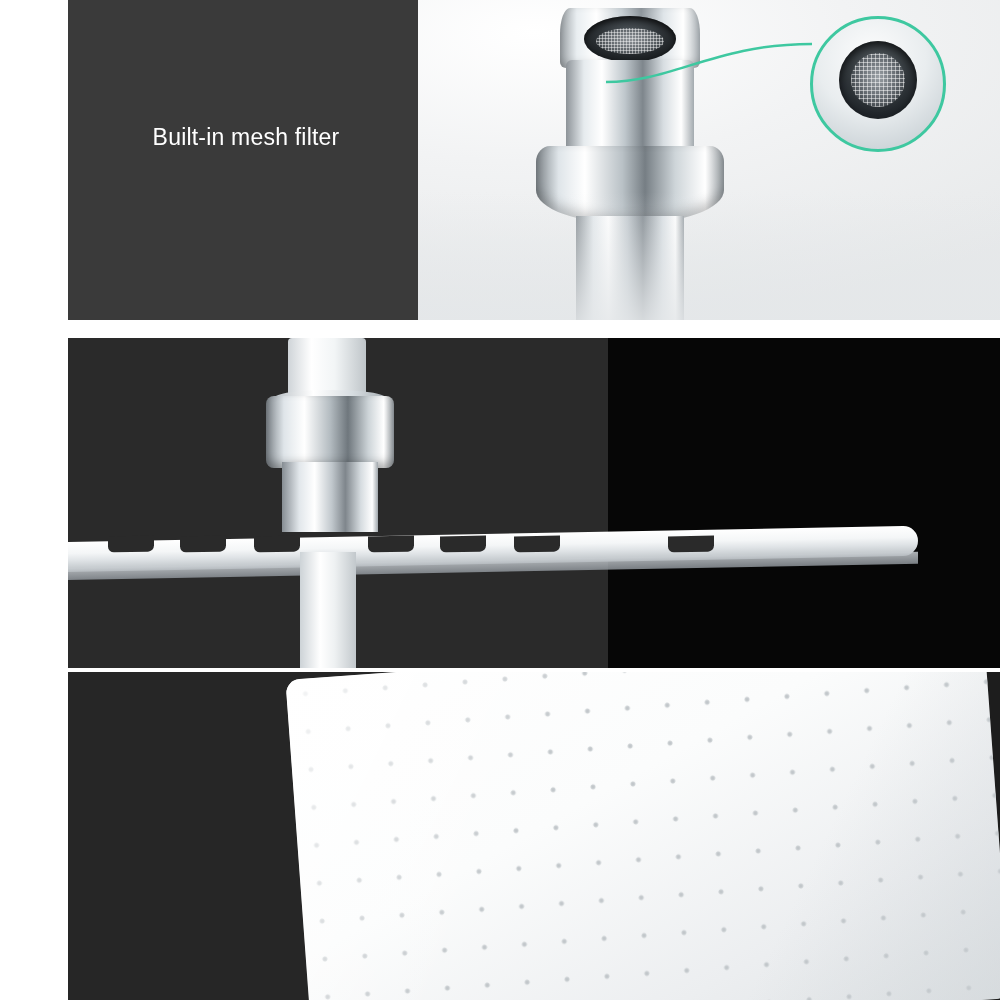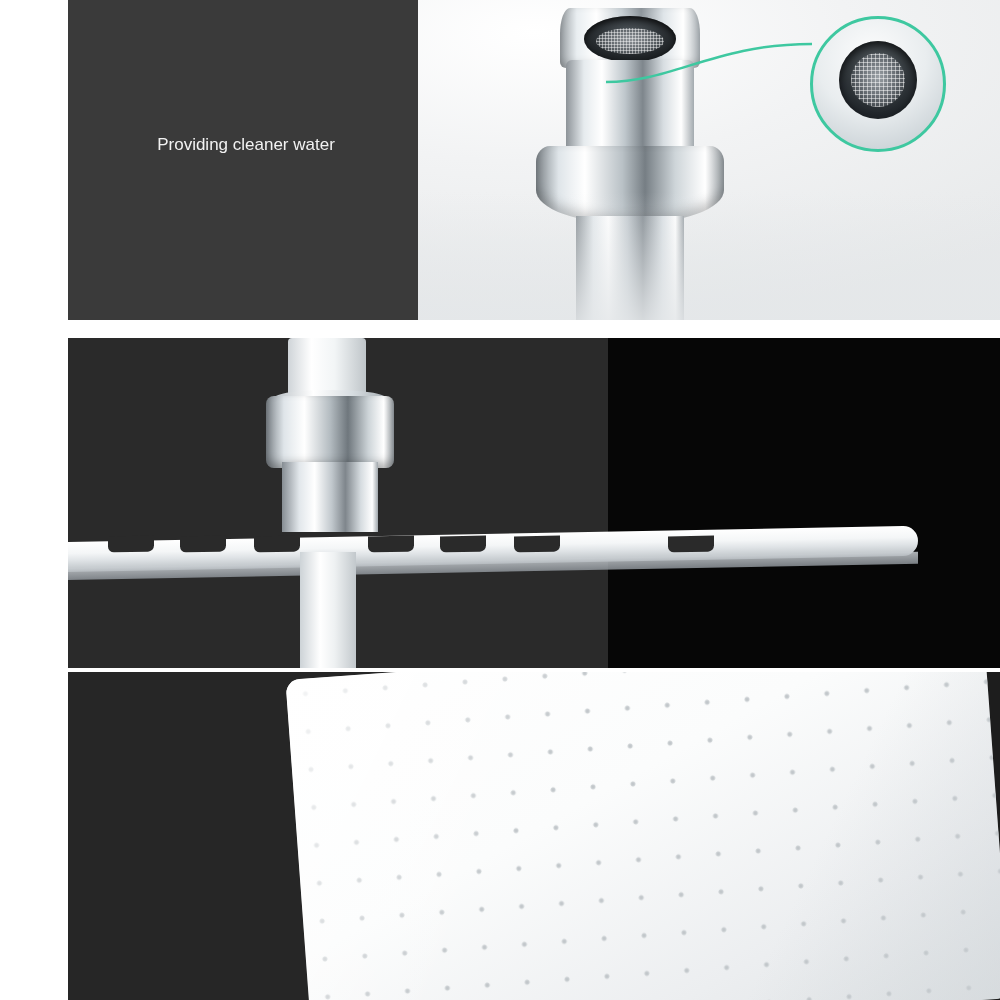--- a/index.html
+++ b/index.html
@@ -319,21 +319,21 @@
       </svg>
 
       <div class="callout">
         <div class="c-bore"></div>
         <div class="c-mesh"></div>
       </div>
 
     </div>
 
     <div class="caption cap-1">
-      <div class="sub">Providing cleaner water</div>
+      <div class="title">Built-in mesh filter</div>
     </div>
   </div>
 
   <div class="divider div-1"></div>
 
   <div class="panel panel-2">
     <div class="p2-bg"></div>
     <div class="p2-left"></div>
     <div class="p2-right"></div>
 

